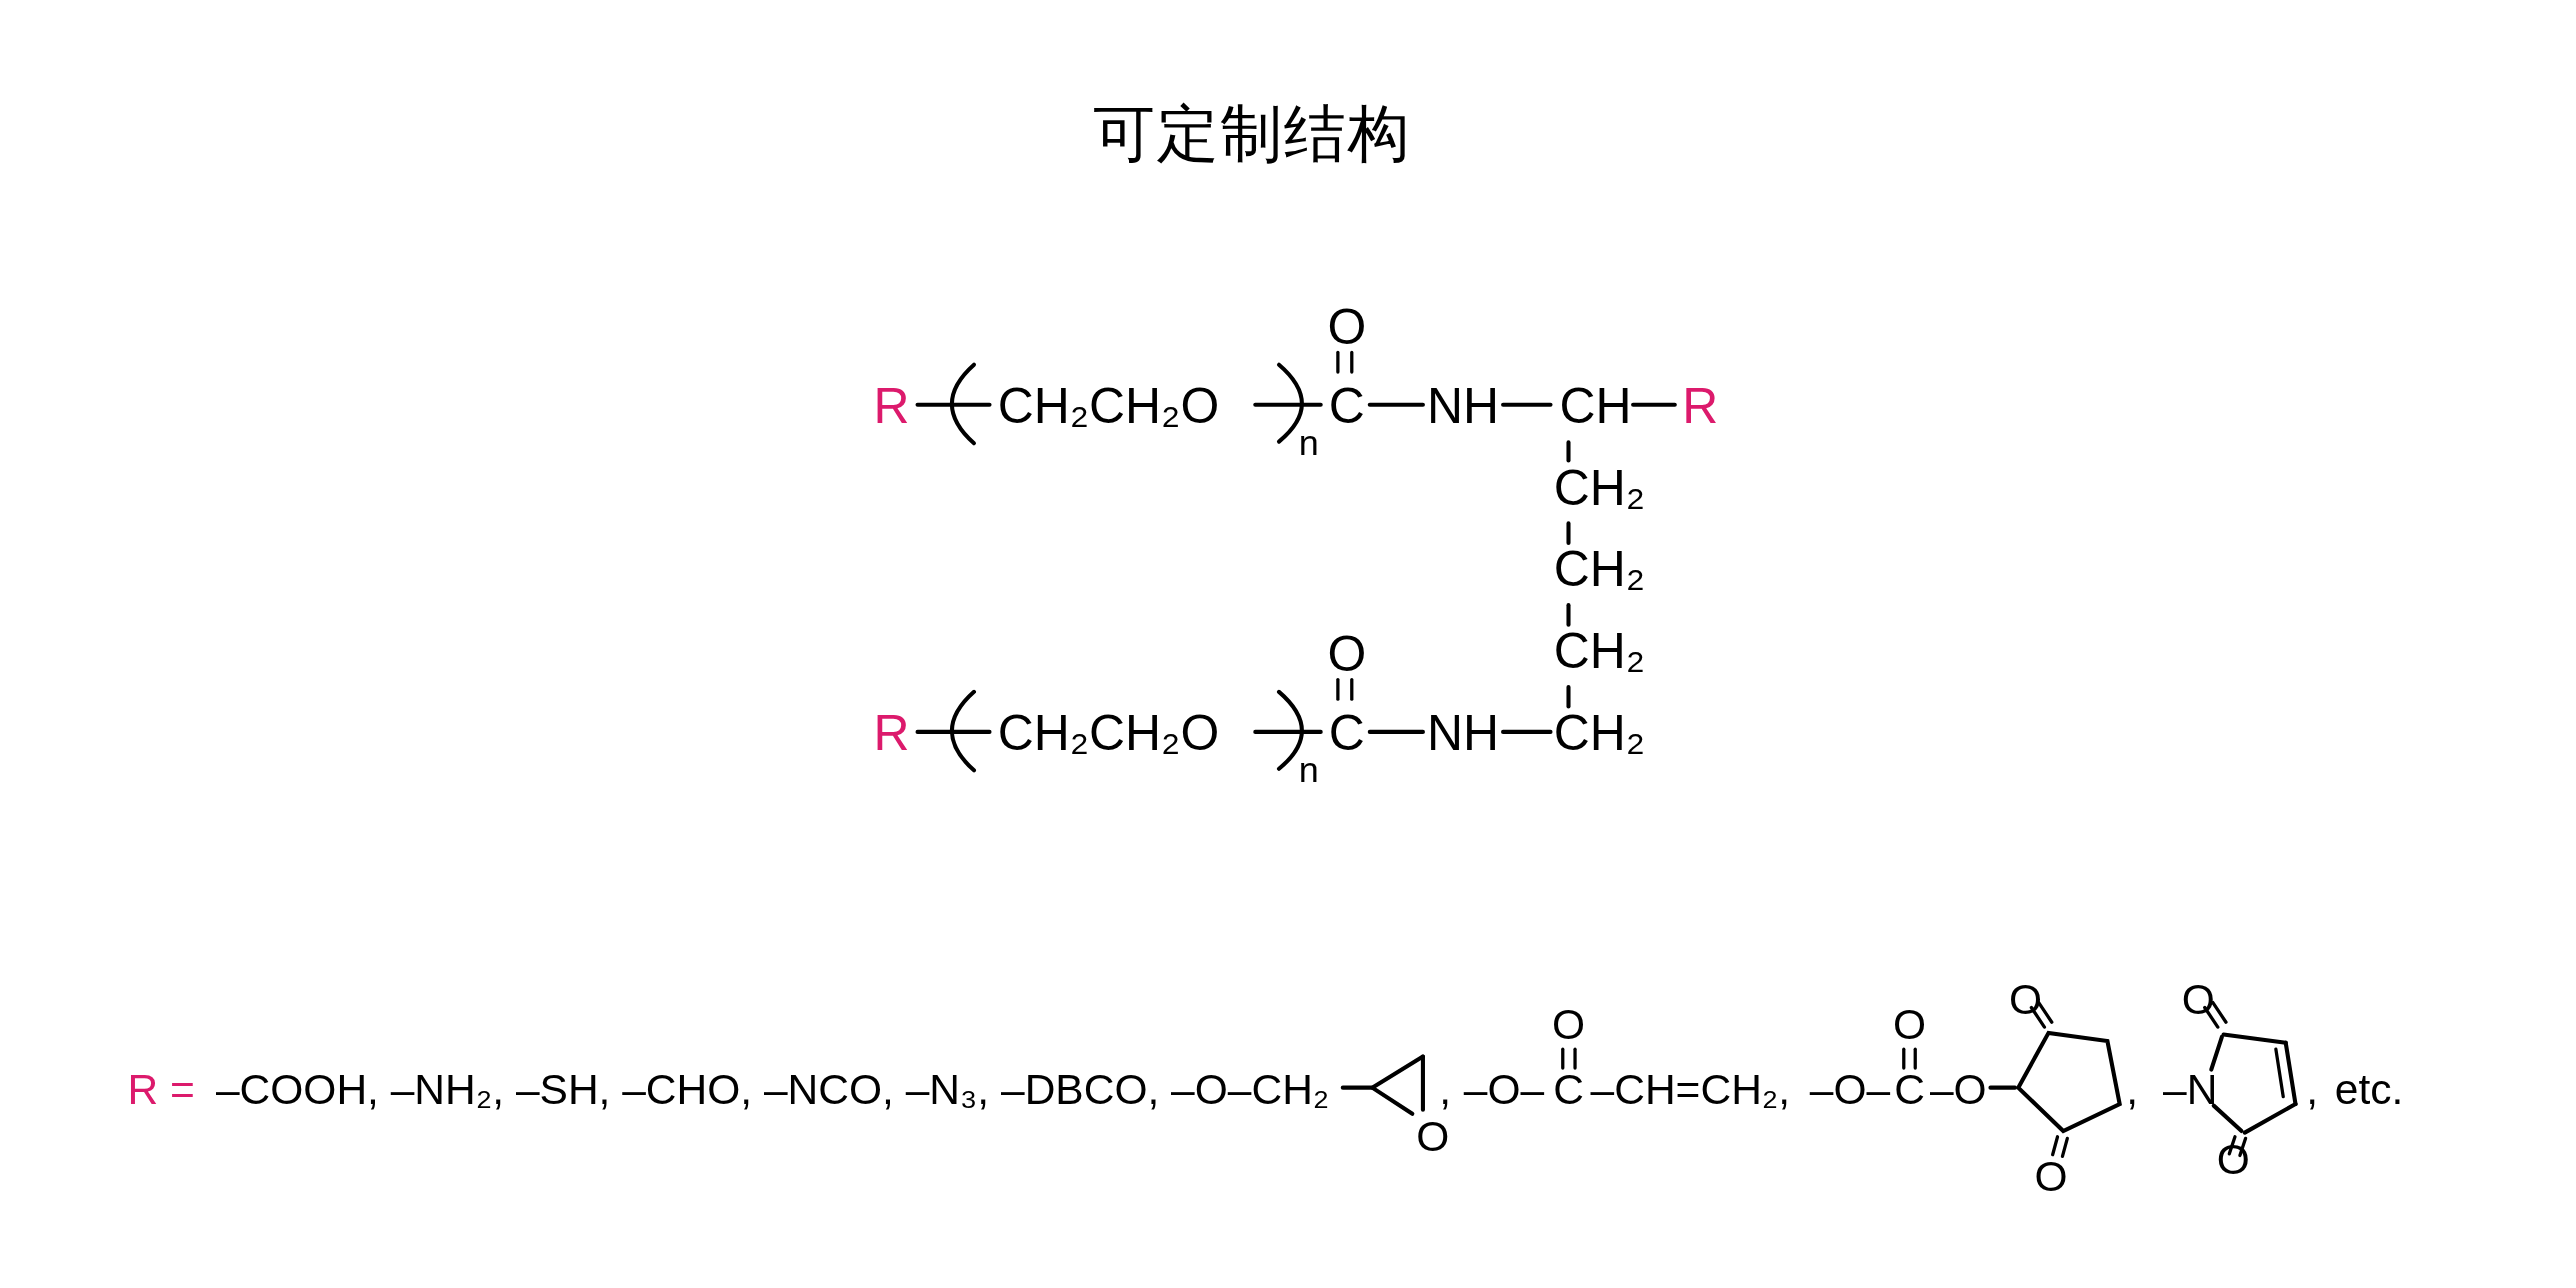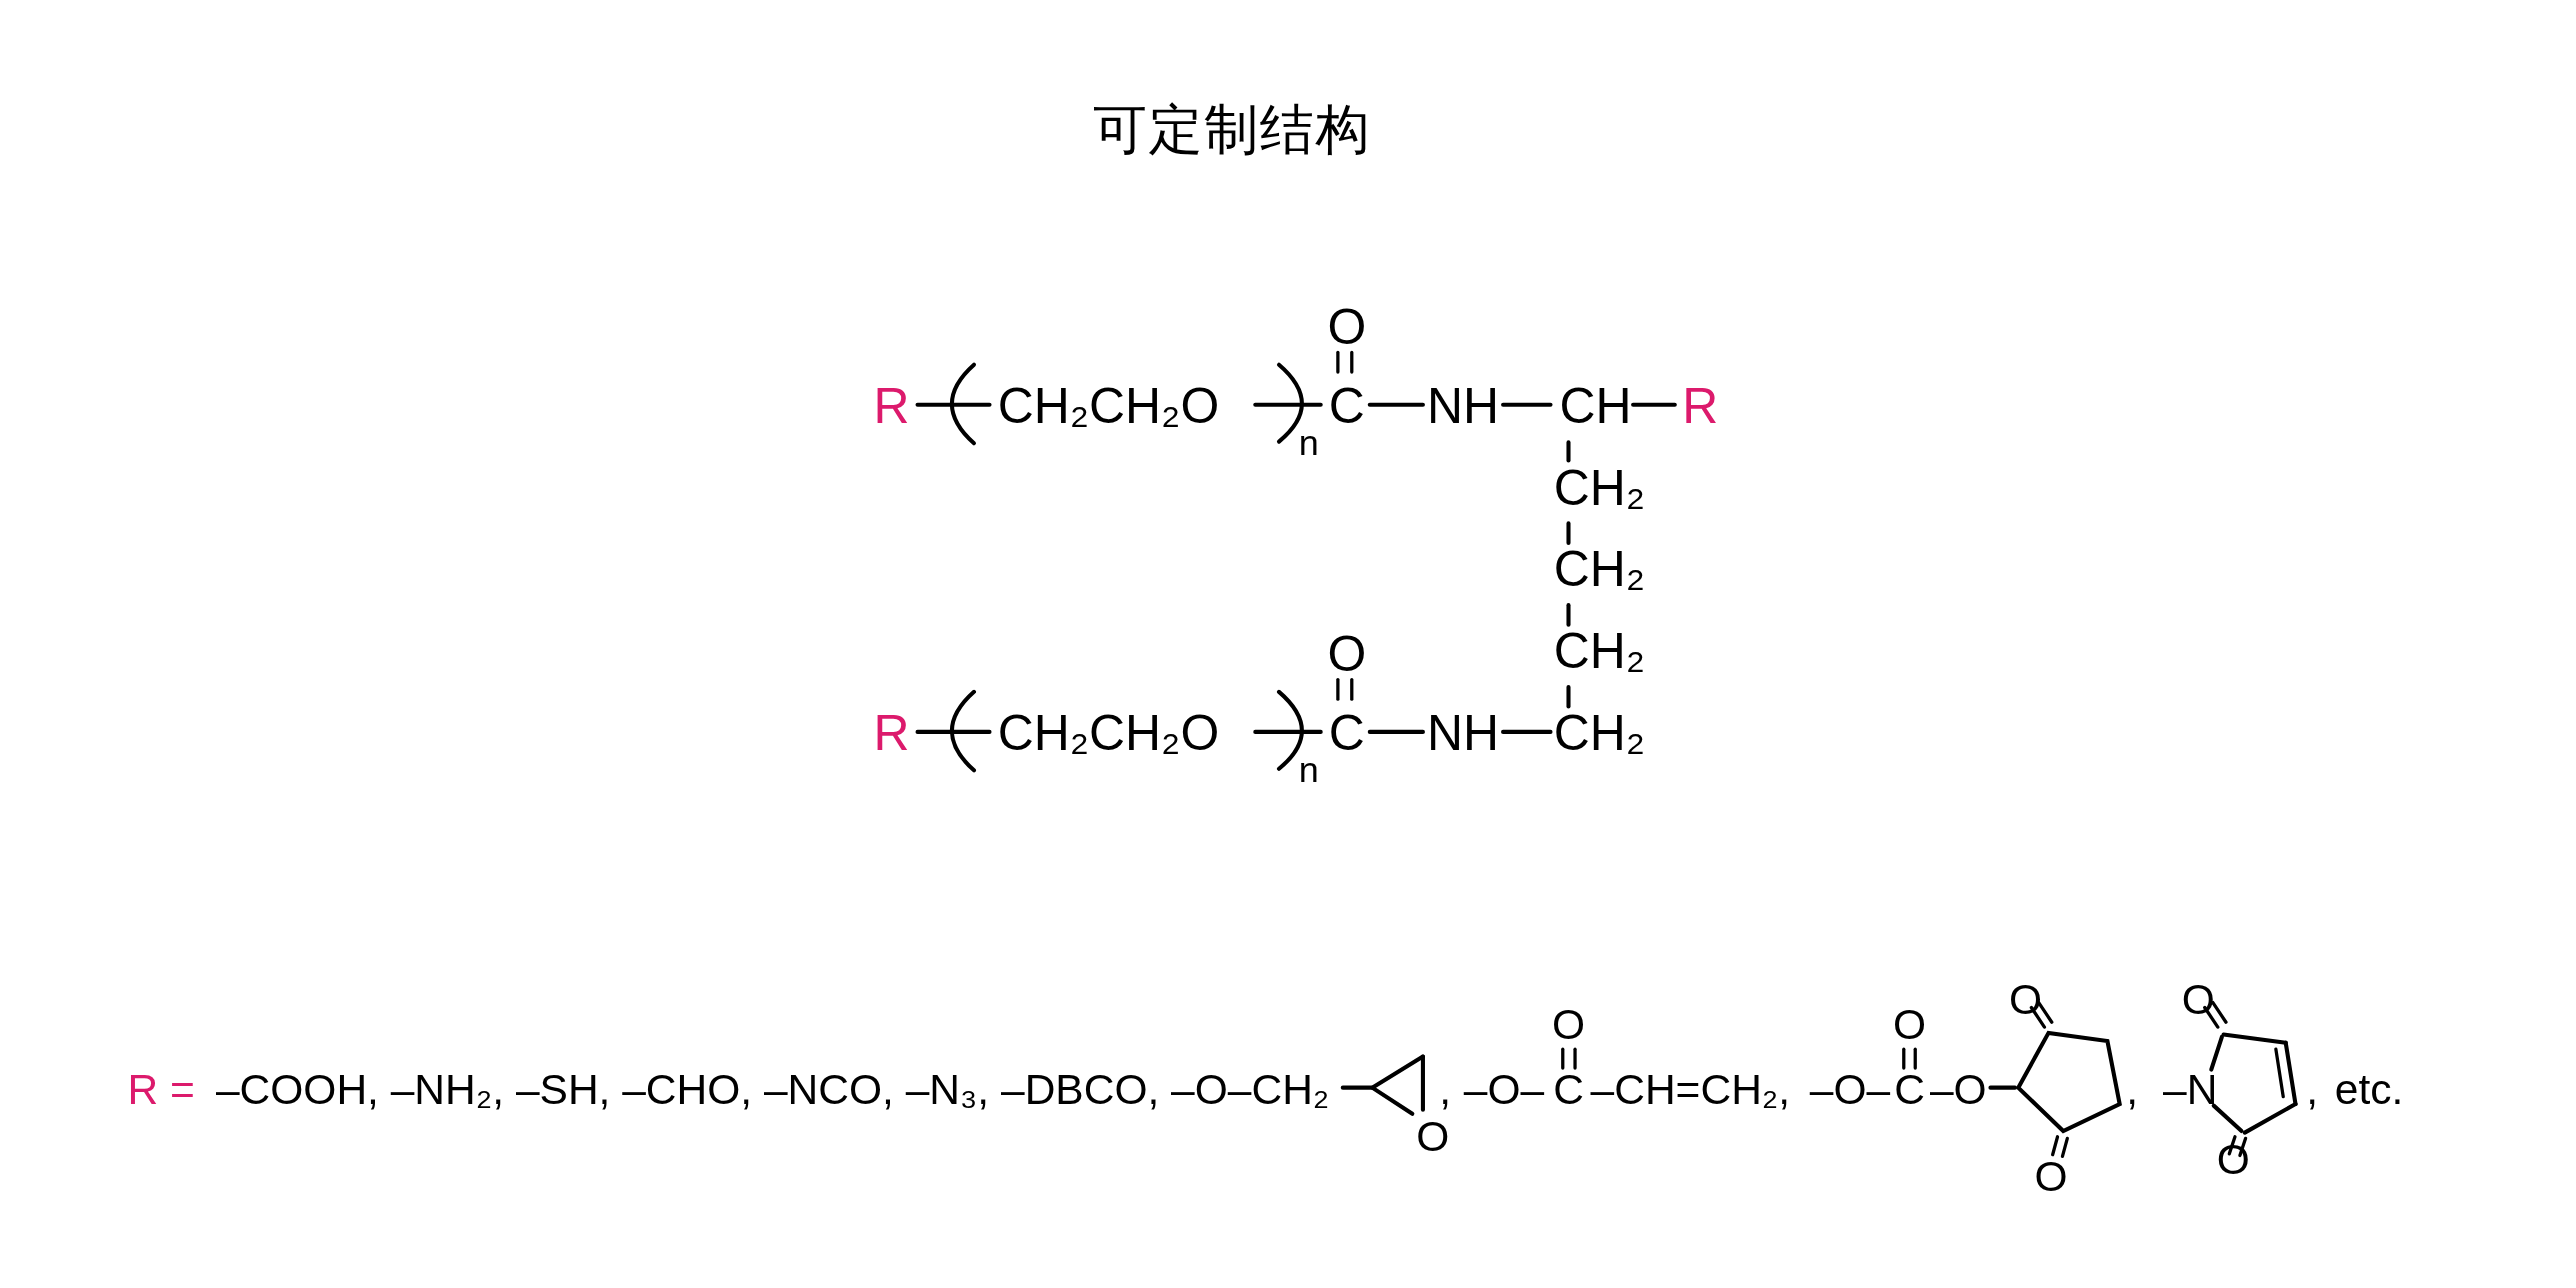--- a/index.html
+++ b/index.html
@@ -3,21 +3,21 @@
 <meta charset="utf-8">
 <style>
   html,body{margin:0;padding:0;}
   body{
     width:2576px;height:1288px;position:relative;overflow:hidden;
     background:#ffffff;
     font-family:"Liberation Sans","DejaVu Sans",sans-serif;
   }
   .page-title{
     position:absolute;left:1093px;top:98px;
-    font-size:54px;line-height:1.15;letter-spacing:1.6px;
+    font-size:62px;line-height:1.15;letter-spacing:1.6px;
     color:#000;font-weight:400;white-space:nowrap;
   }
   svg.canvas{position:absolute;left:0;top:0;width:2576px;height:1288px;}
   svg text{fill:#000;}
   .fm{font-size:61px;}             
   .fs{font-size:44px;}             
   .fb{font-size:52px;}             
   .accent{fill:#DC1A6C;}
   line,path.stroke{stroke:#000;fill:none;}
   .b{stroke-width:5;stroke-linecap:round;}   

